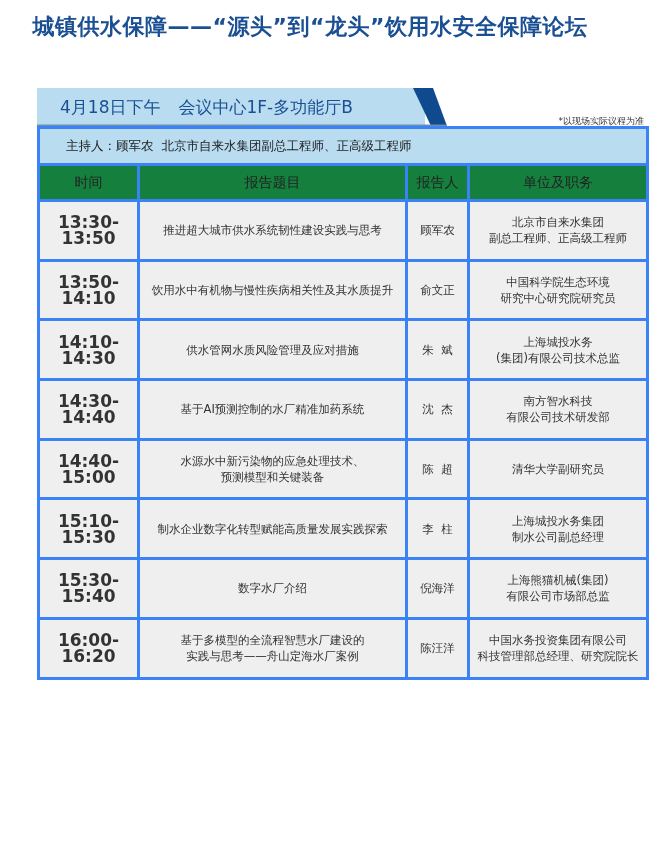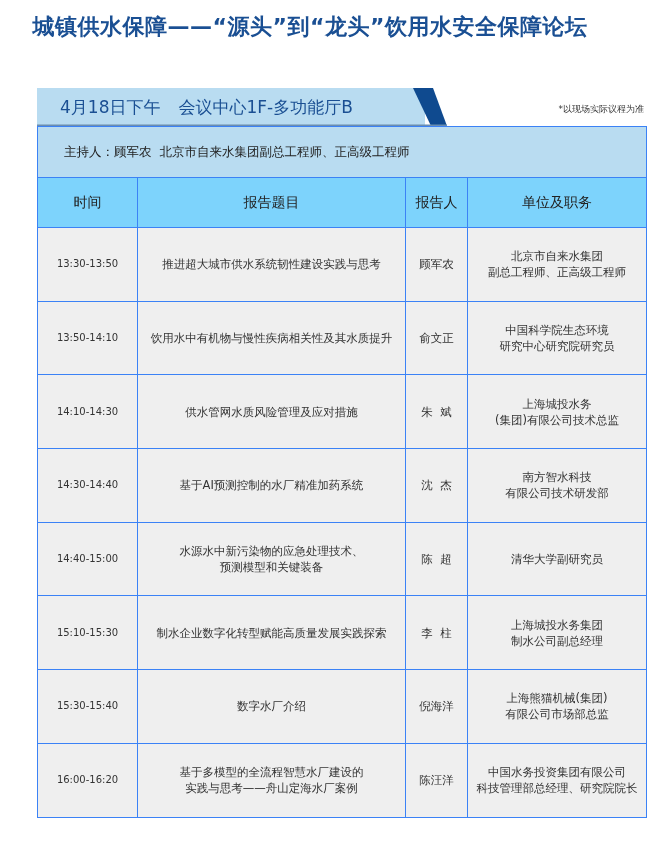--- a/index.html
+++ b/index.html
@@ -5,27 +5,27 @@
   html, body { margin:0; padding:0; background:#ffffff; }
   body { width:670px; height:862px; position:relative; overflow:hidden;
          font-family:"DejaVu Sans","Liberation Sans",sans-serif; color:#333; }
   .title { position:absolute; left:0; top:10px; width:620px; text-align:center;
            font-size:22px; font-weight:bold; color:#1a4f93; letter-spacing:0.5px; line-height:34px; }
   .banner { position:absolute; left:37px; top:88px; width:388px; height:38px; background:#b9dcf1; }
   .banner-tab { position:absolute; left:37px; top:88px; width:410px; height:38px; }
   .banner-text { position:absolute; left:60px; top:88px; height:32px; line-height:38px;
                  font-size:17px; color:#1a4f93; white-space:nowrap; }
   .banner-text span { margin-right:18px; }
-  .note { position:absolute; right:26px; top:103px; font-size:9px; color:#333; }
+  .note { position:absolute; right:26px; top:115px; font-size:9px; color:#333; }
   .tbl { position:absolute; left:37px; top:126px; width:609px; border-collapse:collapse; table-layout:fixed; }
-  .tbl td, .tbl th { border:1px solid #3b82f6; text-align:center; vertical-align:middle; padding:8px; }
+  .tbl td, .tbl th { border:3px solid #3b82f6; text-align:center; vertical-align:middle; padding:0; }
   .host td { background:#b9dcf1; height:34px; text-align:left; padding-left:26px; font-size:12.5px; color:#222; }
-  .hdr th { background:#7dd3fc; height:33px; font-weight:normal; font-size:14px; color:#222; }
+  .hdr th { background:#15803d; height:33px; font-weight:normal; font-size:14px; color:#222; }
   .row td { background:#efefef; height:56.7px; font-size:11.5px; color:#333; line-height:16px; }
-  .row td.time { font-size:10px; }
+  .row td.time { font-size:17px;font-weight:bold; }
   .line { display:block; white-space:nowrap; }
 </style>
 </head>
 <body>
 
 <div class="title">城镇供水保障——“源头”到“龙头”饮用水安全保障论坛</div>
 
 <div class="banner"></div>
 <svg class="banner-tab" width="410" height="38" viewBox="0 0 410 38">
   <polygon points="376,0 396,0 410,38 394,38" fill="#0f4a8f"></polygon>

